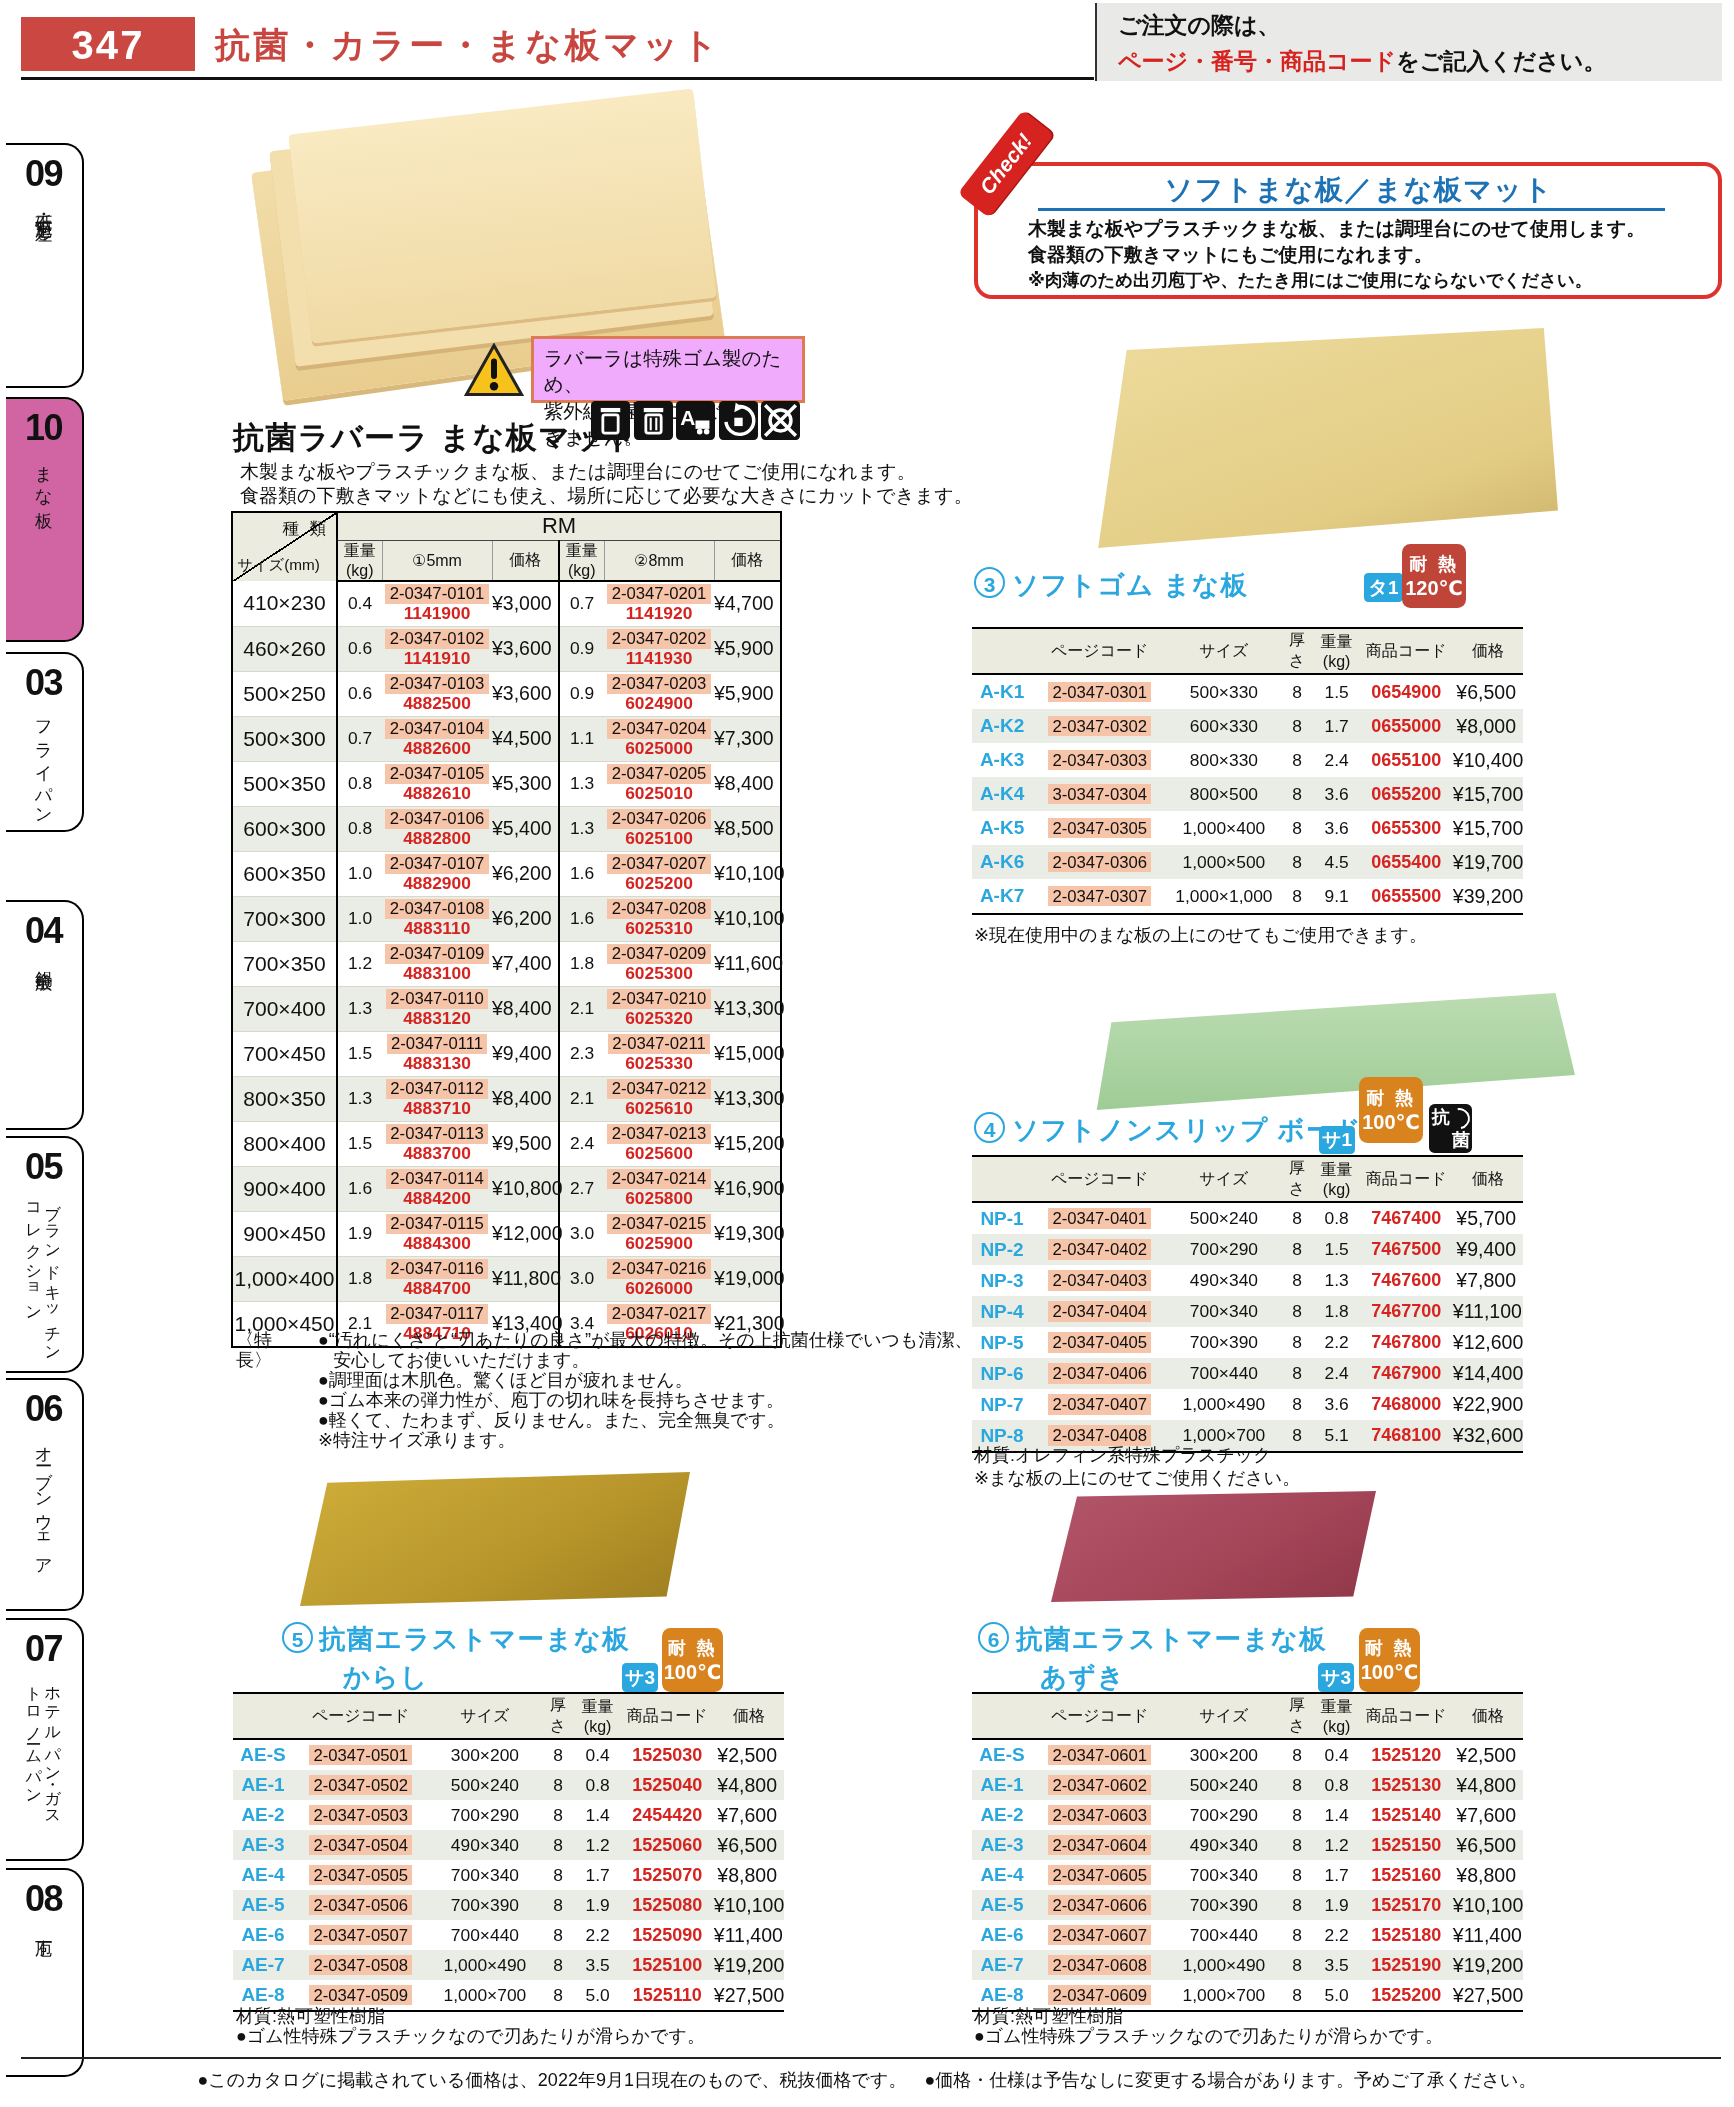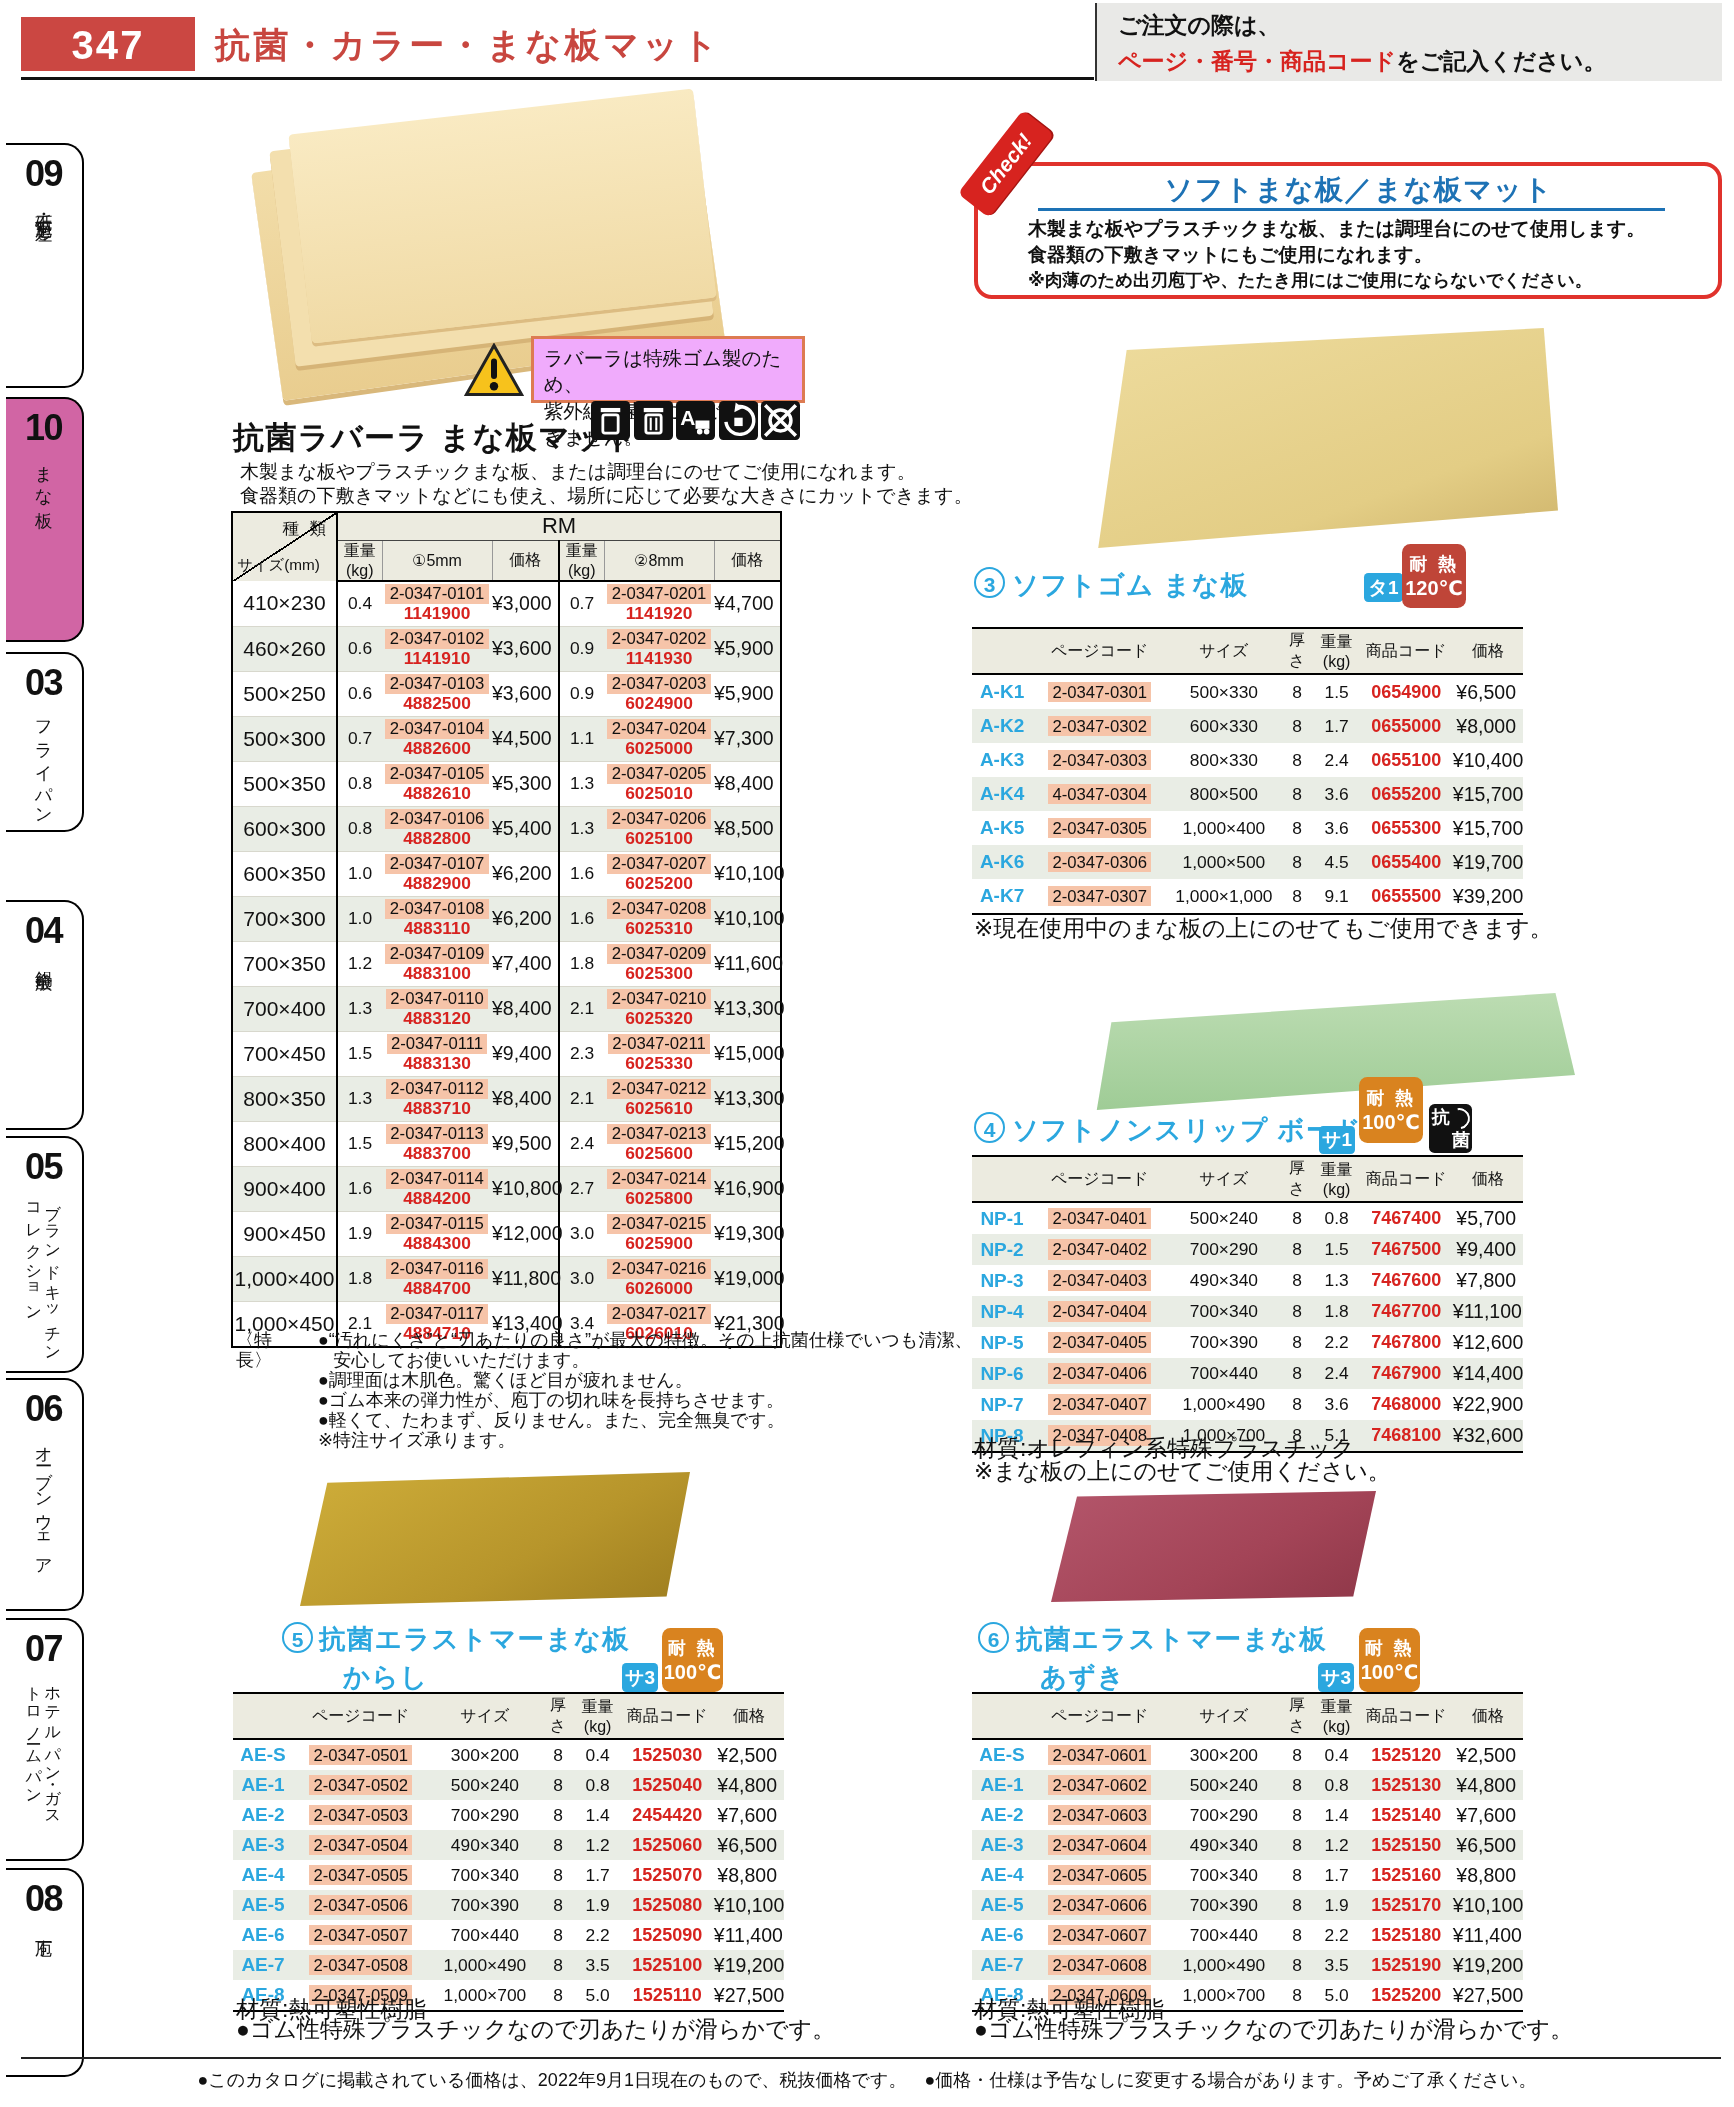--- a/index.html
+++ b/index.html
@@ -106,21 +106,21 @@
   .sub{border-collapse:collapse;table-layout:fixed;width:551px;border-top:2.8px solid #000;border-bottom:2.1px solid #000;background:#fff;}
   .sub thead{background:#ecebe0;}
   .sub thead th{font-size:16px;font-weight:normal;height:33px;border-bottom:2.1px solid #000;}
   .sub td{text-align:center;vertical-align:middle;font-size:17.4px;padding:0;}
   .sub tbody tr:nth-of-type(even){background:#e9ede5;}
   .sub td.mdl{color:#2ba7df;font-weight:bold;font-size:19px;}
   .sub td.cc2{color:#d7231f;font-weight:bold;font-size:18px;}
   .t3 tbody td{height:34px;}
   .t4 tbody td{height:31px;}
   .t5 tbody td{height:30px;}
-  .note{font-size:23px;line-height:21.6px;}
+  .note{font-size:18px;line-height:21.6px;margin-top:7px;}
 
   
   .footer-line{left:21px;top:2057px;width:1700px;height:2.1px;background:#222;}
   .footer-text{left:0;top:2068px;width:1734px;text-align:center;font-size:18px;}
 </style>
 </head>
 <body>
 
 <div id="page">
 
@@ -510,21 +510,21 @@
             <td><span class="pc">2-0347-0303</span></td>
             <td>800×330</td>
             <td>8</td>
             <td>2.4</td>
             <td class="cc2">0655100</td>
             <td class="pr">¥10,400</td>
           </tr>
 
           <tr>
             <td class="mdl">A-K4</td>
-            <td><span class="pc">4-0347-0304</span></td>
+            <td><span class="pc">3-0347-0304</span></td>
             <td>800×500</td>
             <td>8</td>
             <td>3.6</td>
             <td class="cc2">0655200</td>
             <td class="pr">¥15,700</td>
           </tr>
 
           <tr>
             <td class="mdl">A-K5</td>
             <td><span class="pc">2-0347-0305</span></td>

